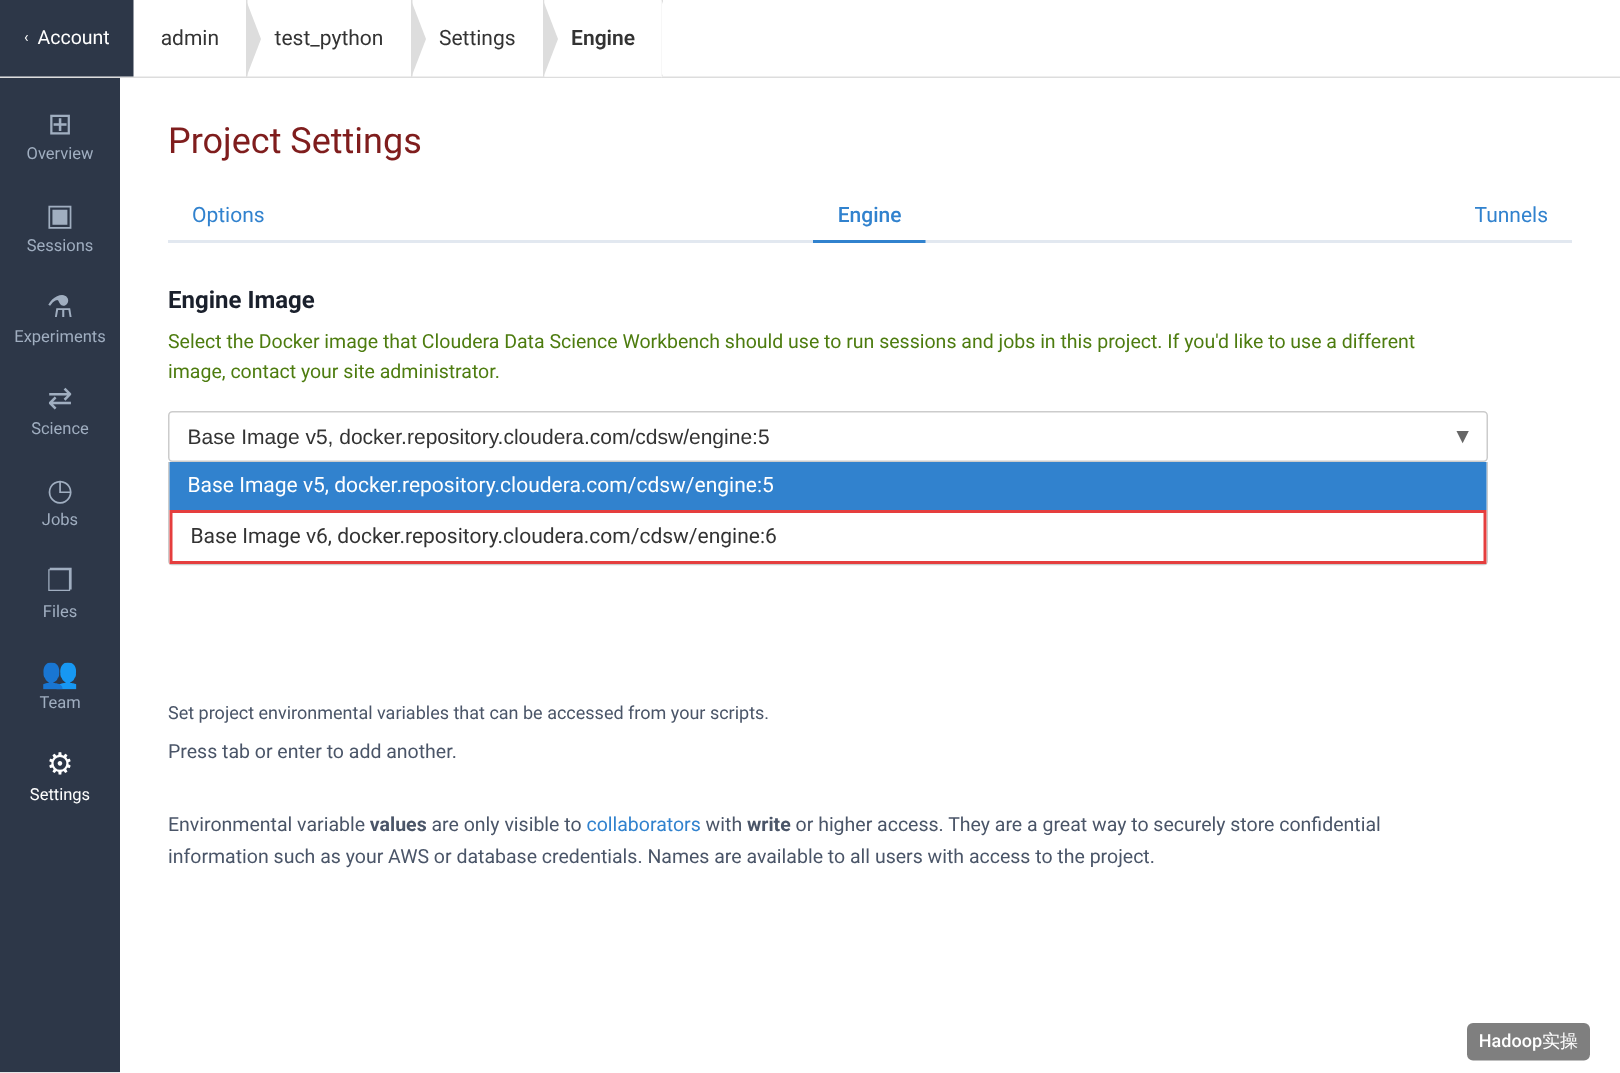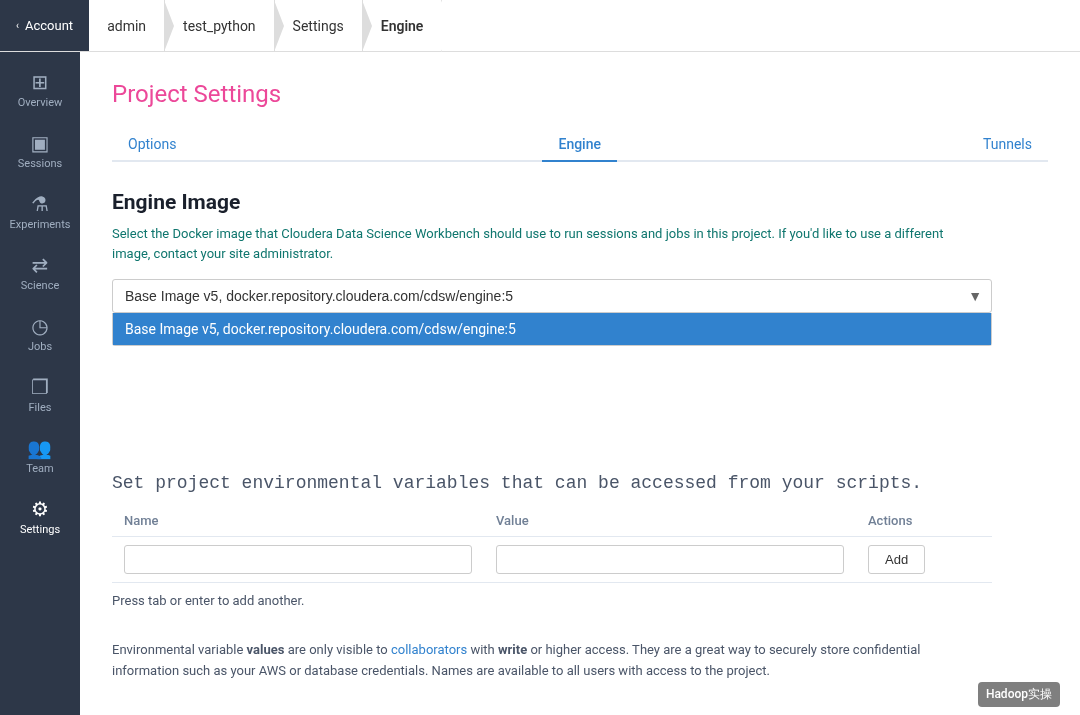--- a/index.html
+++ b/index.html
@@ -100,21 +100,21 @@
     .content {
       flex: 1;
       padding: 28px 32px;
       overflow-y: auto;
       background: #fff;
     }
 
     .page-title {
       font-size: 24px;
       font-weight: 400;
-      color: #ec4899;
+      color: #7f1d1d;
       margin-bottom: 20px;
     }
 
     
     .tabs {
       display: flex;
       gap: 0;
       border-bottom: 2px solid #e2e8f0;
       margin-bottom: 28px;
       justify-content: space-between;
@@ -128,28 +128,28 @@
       margin-bottom: -2px;
     }
     .tab.active {
       color: #3182ce;
       border-bottom: 2px solid #3182ce;
       font-weight: 500;
     }
 
     
     .section-title {
-      font-size: 21px;
+      font-size: 16px;
       font-weight: 700;
       color: #1a202c;
       margin-bottom: 10px;
     }
     .section-desc {
       font-size: 13px;
-      color: #0f766e;
+      color: #4d7c0f;
       margin-bottom: 16px;
       line-height: 1.5;
       max-width: 860px;
     }
 
     
     .dropdown-wrapper {
       position: relative;
       max-width: 880px;
       margin-bottom: 16px;
@@ -200,24 +200,23 @@
       background: #fff;
       color: #333;
       border: 2px solid #e53e3e;
     }
 
     
     .env-section {
       margin-top: 32px;
     }
     .env-desc {
-      font-size: 18px;
+      font-size: 12px;
       color: #4a5568;
       margin-bottom: 12px;
-      font-family: Liberation Mono, monospace;
     }
     .env-table {
       width: 100%;
       max-width: 880px;
       border-collapse: collapse;
     }
     .env-table th {
       text-align: left;
       font-size: 13px;
       font-weight: 500;
@@ -374,55 +373,30 @@
           <option>Base Image v5, docker.repository.cloudera.com/cdsw/engine:5</option>
           <option>Base Image v6, docker.repository.cloudera.com/cdsw/engine:6</option>
         </select>
         <span class="dropdown-arrow">▼</span>
 
         
         <div class="dropdown-options">
           <div class="dropdown-option selected">
             <span>Base Image v5, docker.repository.cloudera.com/cdsw/engine:5</span>
           </div>
+          <div class="dropdown-option highlighted">
+            <span>Base Image v6, docker.repository.cloudera.com/cdsw/engine:6</span>
+          </div>
         </div>
       </div>
     </div>
 
     <div class="env-section" style="margin-top: 160px;">
       <p class="env-desc">Set project environmental variables that can be accessed from your scripts.</p>
 
-      <table class="env-table">
-        <thead>
-          <tr>
-            <th>
-              <span>Name</span>
-            </th>
-            <th>
-              <span>Value</span>
-            </th>
-            <th>
-              <span>Actions</span>
-            </th>
-          </tr>
-        </thead>
-        <tbody>
-          <tr>
-            <td>
-              <input type="text" class="env-input" style="">
-            </td>
-            <td>
-              <input type="text" class="env-input" style="">
-            </td>
-            <td>
-              <button class="add-btn">Add</button>
-            </td>
-          </tr>
-        </tbody>
-      </table>
 
       <p class="press-hint">Press tab or enter to add another.</p>
 
     </div>
 
     <div class="security-section">
       <p class="security-desc">
         Environmental variable <strong>values</strong> are only visible to <a href="#">collaborators</a> with <strong>write</strong> or higher access. They are a great way to securely store confidential information such as your AWS or database credentials. Names are available to all users with access to the project.
       </p>
     </div>

